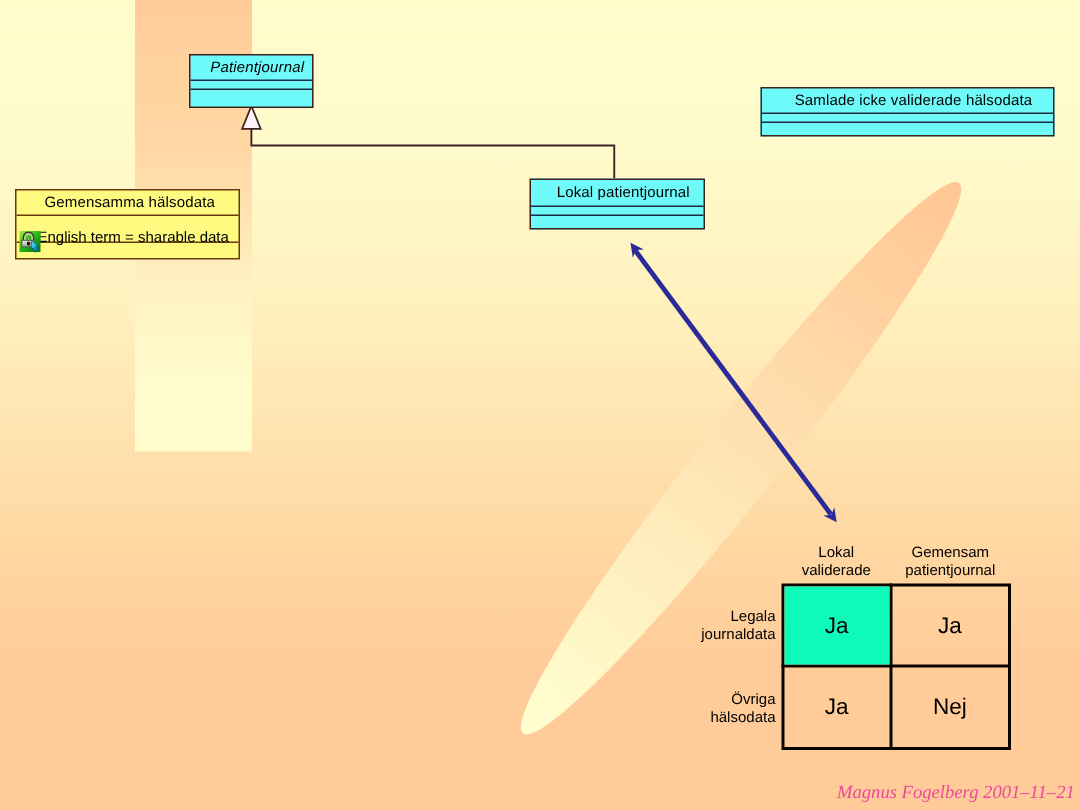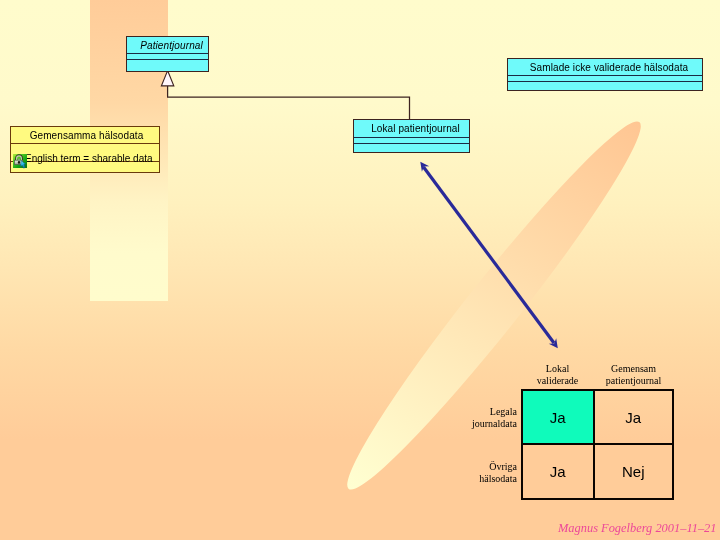--- a/index.html
+++ b/index.html
@@ -14,21 +14,21 @@
 .uml{position:absolute;box-sizing:border-box;border:1px solid #3d2320;background:#6ffafa;}
 .uml .nm{position:absolute;left:8px;right:0;top:0;text-align:center;color:#000;letter-spacing:0.1px;}
 .uml .it{font-style:italic;}
 .uml .sep{position:absolute;left:0;right:0;height:0;border-top:1px solid #1a2b44;}
 
 .yellowbox{position:absolute;box-sizing:border-box;border:1px solid #6a3a0c;background:#fffa80;}
 .yellowbox .sep{position:absolute;left:0;right:0;height:0;border-top:1px solid #6a3a0c;}
 
 .tbl{position:absolute;}
 .tbl .cell{position:absolute;box-sizing:border-box;display:flex;align-items:center;justify-content:center;}
-.hdr{position:absolute;text-align:center;color:#000;line-height:1.15;font-family:Liberation Serif, serif;}
+.hdr{position:absolute;text-align:center;color:#000;line-height:1.15;}
 
 .sig{position:absolute;font-family:"Liberation Serif",serif;font-style:italic;white-space:nowrap;}
 </style>
 </head>
 <body>
 
 <div id="slide">
   <div class="bg-base"></div>
   <div class="bg-band"></div>
   <svg class="bg-swoosh-svg" width="720" height="540" viewBox="0 0 720 540" style="position:absolute;left:0;top:0;">

